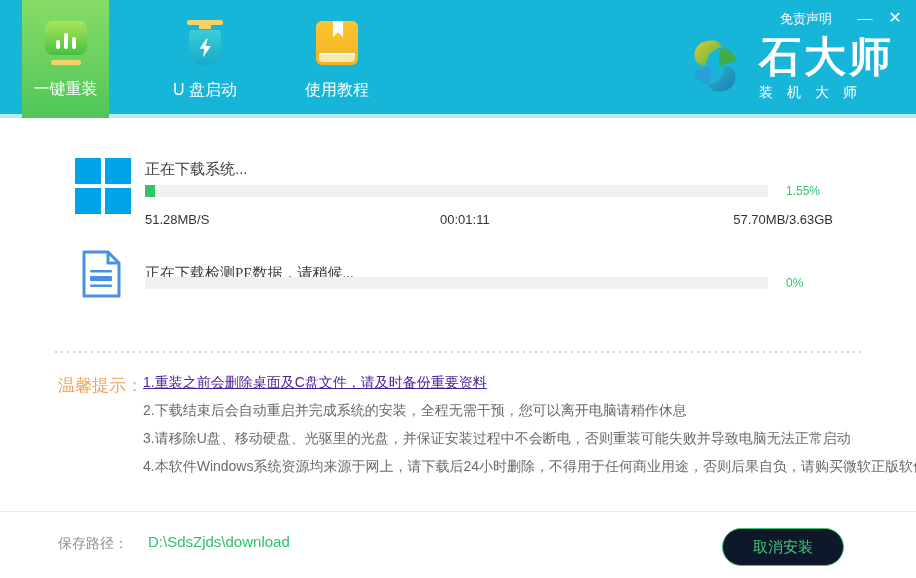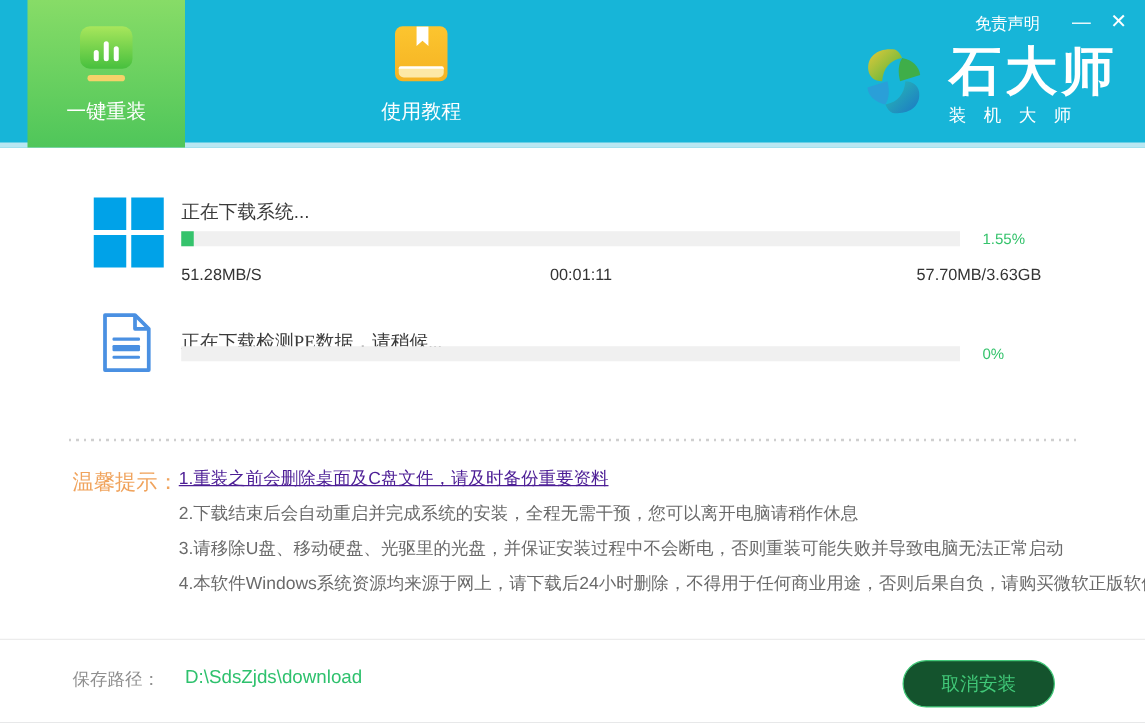--- a/index.html
+++ b/index.html
@@ -6,21 +6,21 @@
   .window{
     position:relative;width:916px;height:578px;background:#ffffff;
     font-family:"Liberation Sans","DejaVu Sans",sans-serif;
     overflow:hidden;box-shadow:0 0 0 1px #cfd4d6;
   }
   
   .header{position:absolute;left:0;top:0;width:916px;height:118px;background:#17b5d8;}
   .header-strip{position:absolute;left:0;bottom:0;width:100%;height:4px;background:#b9e7f2;}
   .tab{position:absolute;top:0;height:118px;display:flex;flex-direction:column;align-items:center;cursor:pointer;}
   .tab-active{background:linear-gradient(180deg,#87dc67 0%,#4fc65a 100%);}
-  .tab1{left:22px;width:126px;font-family:Liberation Mono, monospace;}
+  .tab1{left:22px;width:87px;font-family:Liberation Mono, monospace;}
   .tab2{left:150px;width:110px;}
   .tab3{left:282px;width:110px;}
   .icon-wrap{height:78px;display:flex;flex-direction:column;align-items:center;justify-content:center;margin-top:4px;}
   .tab-label{color:#fff;font-size:16px;line-height:1;}
   
   .chart-box{width:42px;height:34px;border-radius:8px;background:linear-gradient(180deg,#a8e65c,#47c03e);
     display:flex;align-items:flex-end;justify-content:center;gap:4px;padding-bottom:6px;box-sizing:border-box;}
   .chart-box i{display:block;width:4px;border-radius:2px;background:#fff;}
   .cb1{height:9px;} .cb2{height:16px;} .cb3{height:12px;}
   .chart-underline{width:30px;height:5px;border-radius:3px;background:#f6d26a;margin-top:5px;}
@@ -63,21 +63,21 @@
     background:repeating-linear-gradient(90deg,#cfcfcf 0 2px,transparent 2px 6px);}
   .tips-label{position:absolute;left:58px;top:374px;font-size:17px;color:#f0a35c;}
   .tip{position:absolute;left:143px;font-size:14px;color:#6a6a6a;white-space:nowrap;}
   .tip1{top:374px;color:#4c1d95;text-decoration:underline;}
   .tip2{top:402px;} .tip3{top:430px;} .tip4{top:458px;}
   
   .footer-line{position:absolute;left:0;top:511px;width:100%;height:1px;background:#ececec;}
   .save-label{position:absolute;left:58px;top:535px;font-size:14px;color:#8f8f8f;}
   .save-path{position:absolute;left:148px;top:533px;font-size:15px;color:#2ec16d;cursor:pointer;}
   .cancel-btn{position:absolute;left:722px;top:528px;width:122px;height:38px;box-sizing:border-box;
-    border:1px solid #41c878;border-radius:19px;background:#14532d;color:#41c878;font-size:15px;
+    border:1px solid #41c878;border-radius:19px;background:#0f172a;color:#41c878;font-size:15px;
     display:flex;align-items:center;justify-content:center;cursor:pointer;}
 </style>
 </head>
 <body>
 
 <div class="window">
 
   <div class="header">
     <div class="header-strip"></div>
 
@@ -86,20 +86,32 @@
         <div class="chart-box">
             <i class="cb1"></i>
             <i class="cb2"></i>
             <i class="cb3"></i>
           </div>
         <div class="chart-underline"></div>
       </div>
       <div class="tab-label">一键重装</div>
     </div>
 
+    <div class="tab tab2">
+      <div class="icon-wrap shield-wrap">
+        <div class="shield-cap"></div>
+        <div class="shield-tab"></div>
+        <div class="shield-body">
+          <svg width="16" height="24" viewBox="0 0 24 30">
+              <path d="M14 1 L4 16 h7 L9 29 L21 12 h-8 L16 1 Z" fill="#ffffff"></path>
+            </svg>
+        </div>
+      </div>
+      <div class="tab-label">U 盘启动</div>
+    </div>
 
     <div class="tab tab3">
       <div class="icon-wrap">
         <div class="book">
           <div class="book-body"></div>
           <div class="book-line"></div>
           <div class="book-pages"></div>
           <div class="bookmark"></div>
         </div>
       </div>

